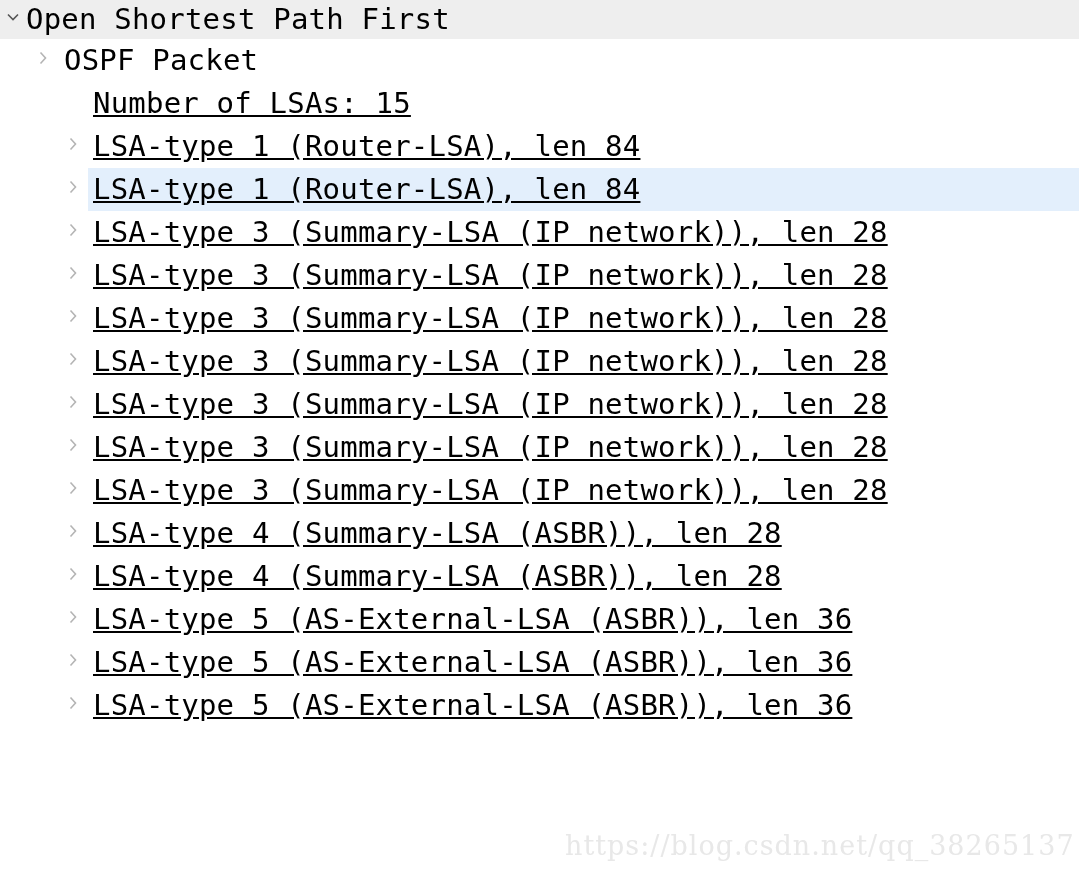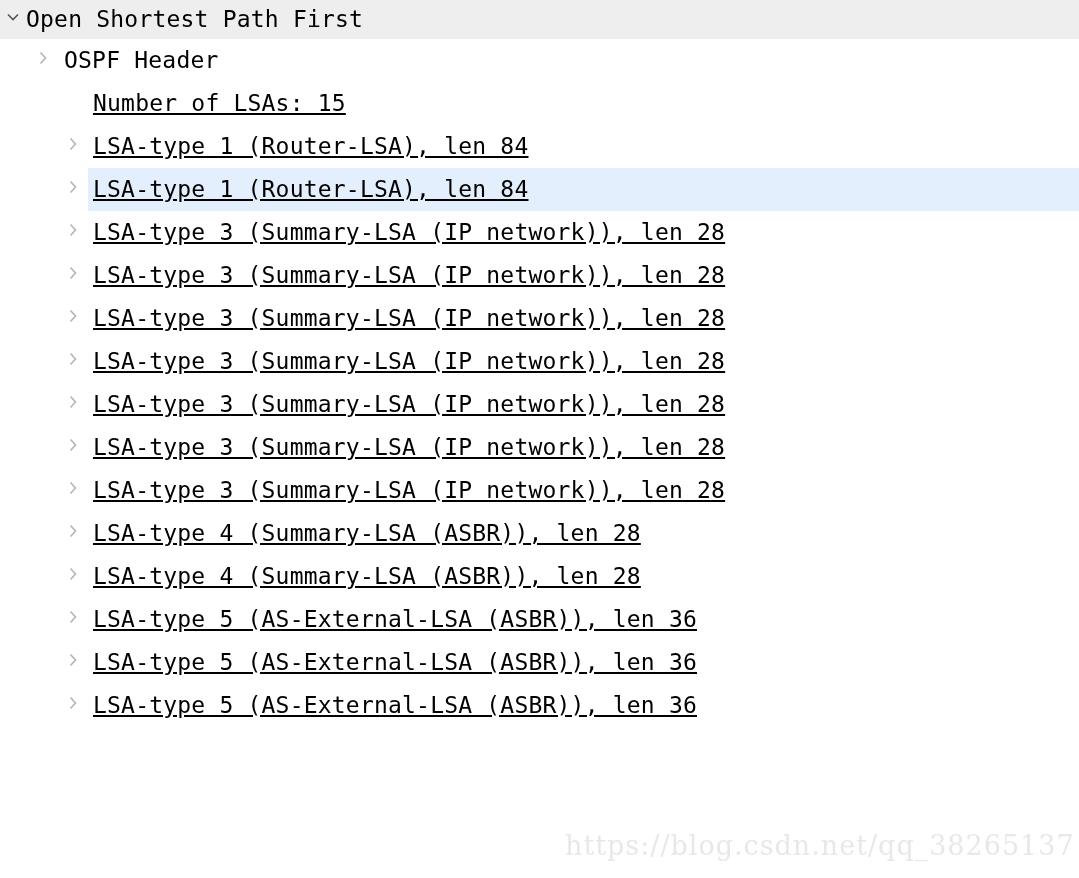--- a/index.html
+++ b/index.html
@@ -21,21 +21,21 @@
     left: 0;
     top: 0;
     width: 1079px;
   }
 
   .row {
     position: relative;
     height: 43px;
     line-height: 43px;
     white-space: nowrap;
-    font-size: 23px;
+    font-size: 29px;
     color: #000000;
   }
 
   
   .row.root {
     height: 39px;
     line-height: 39px;
   }
 
   .row.band-gray {
@@ -101,21 +101,21 @@
 <div id="tree">
     <div class="row lvl1 band-gray root"><span class="twisty open">
         <svg width="16" height="16" viewBox="0 0 16 16" aria-hidden="true">
           <path d="M3 5.5 L8 10.5 L13 5.5" fill="none" stroke="currentColor" stroke-width="1.6"></path>
         </svg>
       </span><span class="label">Open Shortest Path First</span></div>
     <div class="row lvl2"><span class="twisty shut">
         <svg width="16" height="16" viewBox="0 0 16 16" aria-hidden="true">
           <path d="M5.5 2.5 L10.5 8 L5.5 13.5" fill="none" stroke="currentColor" stroke-width="1.6"></path>
         </svg>
-      </span><span class="label">OSPF Header</span></div>
+      </span><span class="label">OSPF Packet</span></div>
     <div class="row lvl3"><span class="label">Number of LSAs: 15</span></div>
     <div class="row lvl3"><span class="twisty shut">
         <svg width="16" height="16" viewBox="0 0 16 16" aria-hidden="true">
           <path d="M5.5 2.5 L10.5 8 L5.5 13.5" fill="none" stroke="currentColor" stroke-width="1.6"></path>
         </svg>
       </span><span class="label">LSA-type 1 (Router-LSA), len 84</span></div>
     <div class="row lvl3 band-blue"><span class="twisty shut">
         <svg width="16" height="16" viewBox="0 0 16 16" aria-hidden="true">
           <path d="M5.5 2.5 L10.5 8 L5.5 13.5" fill="none" stroke="currentColor" stroke-width="1.6"></path>
         </svg>

